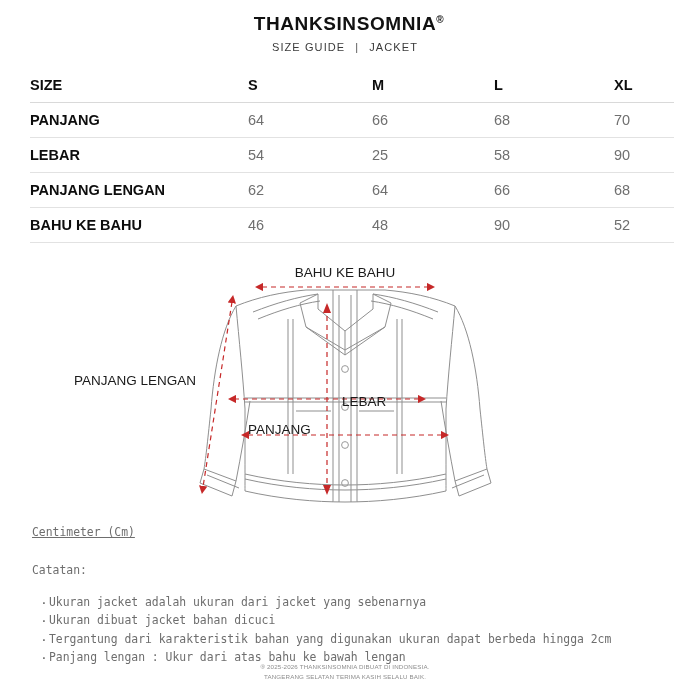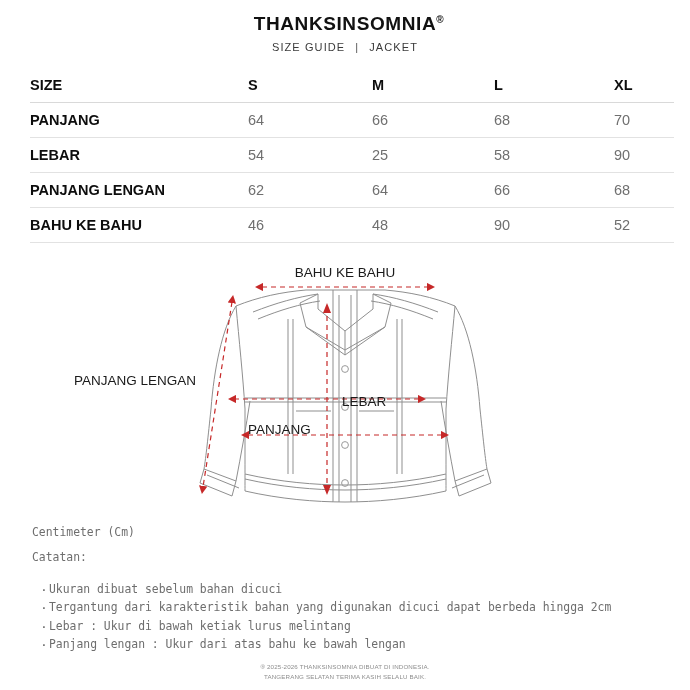--- a/index.html
+++ b/index.html
@@ -101,21 +101,21 @@
   }
 
   
   .notes {
     margin: 6px 0 0 32px;
     font-family: "DejaVu Sans Mono", monospace;
     font-size: 11.4px;
     color: #6e6e6e;
     line-height: 1.62;
   }
-  .notes .unit { margin-bottom: 6px; }
+  .notes .unit { margin-bottom: 19px; text-decoration: underline; }
   .notes .catatan { margin-bottom: 14px; }
   .notes ul {
     list-style: none;
     margin: 0;
     padding: 0 0 0 8px;
   }
   .notes li {
     position: relative;
     padding-left: 9px;
     white-space: nowrap;
@@ -299,23 +299,23 @@
     <text x="342" y="147" text-anchor="start" font-family="Liberation Sans, sans-serif" font-size="13.5" fill="#1a1a1a">LEBAR</text>
 
     <text x="248" y="175" text-anchor="start" font-family="Liberation Sans, sans-serif" font-size="13.5" fill="#1a1a1a">PANJANG</text>
   </svg>
 </div>
 
 <div class="notes">
   <div class="unit">Centimeter (Cm)</div>
   <div class="catatan">Catatan:</div>
   <ul>
-    <li>Ukuran dibuat sebelum bahan dicuci</li>
-    <li>Tergantung dari karakteristik bahan yang digunakan dicuci dapat berbeda hingga 2cm</li>
-    <li>Lebar : Ukur di bawah ketiak lurus melintang</li>
+    <li>Ukuran jacket adalah ukuran dari jacket yang sebenarnya</li>
+    <li>Ukuran dibuat jacket bahan dicuci</li>
+    <li>Tergantung dari karakteristik bahan yang digunakan ukuran dapat berbeda hingga 2cm</li>
     <li>Panjang lengan : Ukur dari atas bahu ke bawah lengan</li>
   </ul>
 </div>
 
 <div class="footer">
   <div>® 2025-2026 THANKSINSOMNIA DIBUAT DI INDONESIA.</div>
   <div>TANGERANG SELATAN TERIMA KASIH SELALU BAIK.</div>
 </div>
 
 </body></html>

